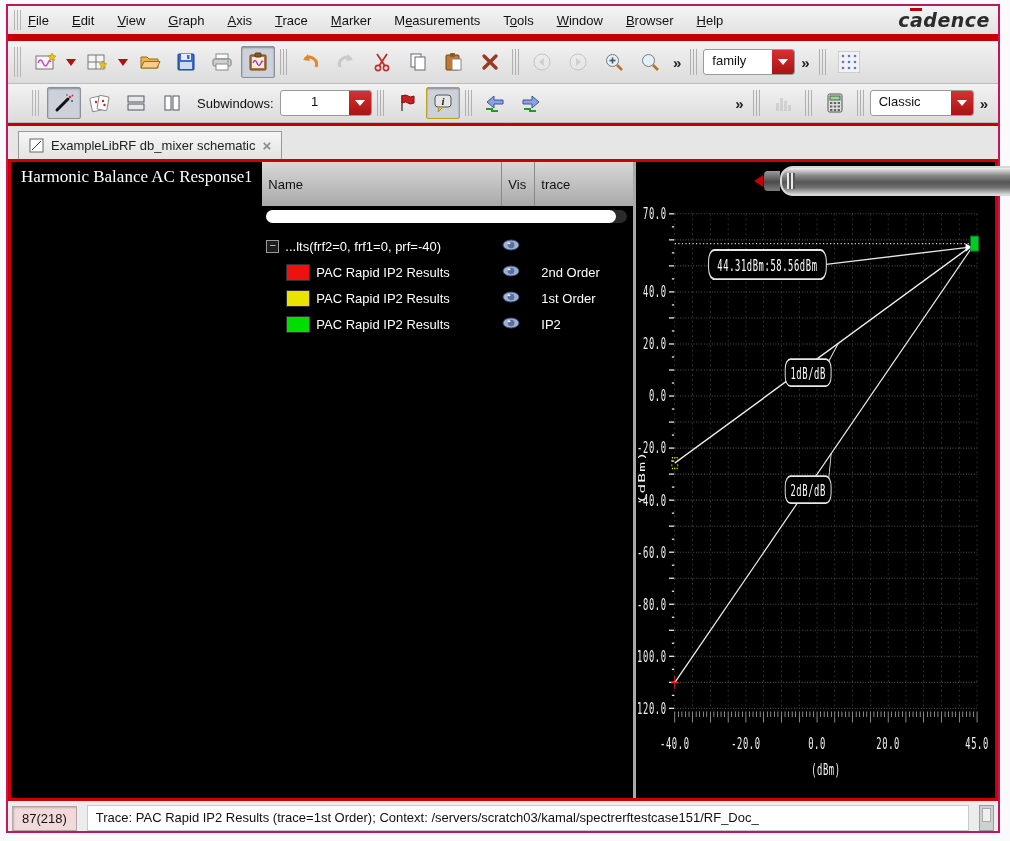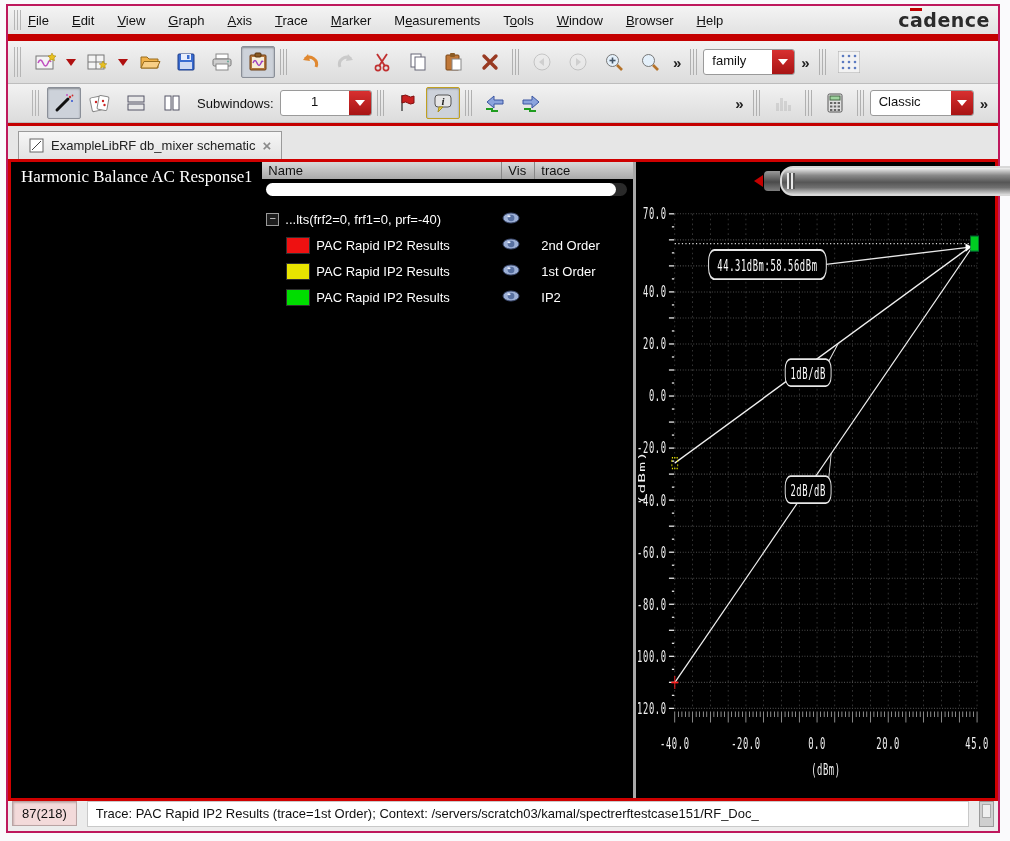--- a/index.html
+++ b/index.html
@@ -11,21 +11,21 @@
   
   .menubar{height:28px;background:linear-gradient(#f4f4f4,#e2e2e2);
        display:flex;align-items:center;padding:0 8px 0 6px;flex:0 0 auto;}
   .grip{width:7px;height:70%;margin-right:6px;
        background:repeating-linear-gradient(90deg,#b5b5b5 0 1px,transparent 1px 3px);}
   .menu-items{display:flex;align-items:center;gap:21px;font-size:13px;color:#111;}
   .menu-item{cursor:default;padding:2px 1px;}
   .menu-item .ul{text-decoration:underline;}
   .spacer{flex:1;}
   .logo{font-family:"DejaVu Sans", sans-serif;font-weight:bold;font-size:19px;
-       letter-spacing:.5px;color:#2b2b2b;}
+       letter-spacing:.5px;color:#2b2b2b;font-style:italic;}
   .logo .logo-a{position:relative;}
   .logo .logo-a::before{content:"";position:absolute;left:0;right:1px;top:-1px;height:3px;background:#c00000;}
   .red-rule{height:7px;background:#c40000;flex:0 0 auto;}
 
   
   .toolbar{display:flex;align-items:center;background:linear-gradient(#f2f2f2,#dcdcdc);
        border-bottom:1px solid #bdbdbd;padding:0 6px;gap:2px;flex:0 0 auto;}
   .tb1{height:42px;}
   .tb2{height:38px;padding-left:24px;}
   .tbtn{width:32px;height:30px;display:flex;align-items:center;justify-content:center;
@@ -59,21 +59,21 @@
   .content{flex:1 1 auto;border:3px solid #cf0000;background:#000;display:flex;
        min-height:0;}
   .gtitle{height:30px;background:#000;color:#fff;display:flex;align-items:center;
        padding:0 10px;font-family:"Liberation Serif", serif;font-size:17px;flex:0 0 auto;}
   .gtitle .gnum{margin-left:auto;font-size:16px;}
   .main-row{flex:1 1 auto;display:flex;min-height:0;}
 
   
   .tree-panel{width:371px;flex:0 0 auto;background:#000;display:flex;flex-direction:column;
        border-right:3px solid #a8a8a8;min-height:0;}
-  .tree-head{height:17px;display:grid;grid-template-columns:240px 33px 1fr;
+  .tree-head{height:44px;display:grid;grid-template-columns:240px 33px 1fr;
        background:linear-gradient(#d8d8d8,#a9a9a9);color:#111;font-size:13px;align-items:center;flex:0 0 auto;}
   .tree-head .hc{padding-left:6px;border-right:1px solid #888;height:100%;display:flex;align-items:center;}
   .tree-head .hc:last-child{border-right:none;}
   .tree-hscroll{height:13px;margin:4px 6px 2px 4px;background:#2a2a2a;border-radius:7px;flex:0 0 auto;}
   .tree-hscroll .thumb{height:100%;width:97%;background:#fff;border-radius:7px;}
   .tree-rows{flex:1 1 auto;color:#fff;font-size:13px;padding-top:8px;}
   .tree-row{display:grid;grid-template-columns:240px 33px 1fr;align-items:center;height:26px;}
   .tr-name{display:flex;align-items:center;gap:6px;padding-left:4px;white-space:nowrap;overflow:hidden;}
   .tr-child .tr-name{padding-left:24px;}
   .expander{width:11px;height:11px;border:1px solid #9a9a9a;background:#1d1d1d;color:#ddd;
@@ -102,21 +102,21 @@
 
   
   .ax-text{font-family:"DejaVu Sans Mono", monospace;font-size:15px;fill:#f2f2f2;letter-spacing:1px;}
   .lab-text{font-family:"DejaVu Sans Mono", monospace;font-size:15px;fill:#ffffff;letter-spacing:1px;}
 
   
   .statusbar{height:22px;background:linear-gradient(#f3f3f3,#d9d9d9);border-top:1px solid #9a9a9a;
        display:flex;align-items:center;font-size:13px;color:#222;padding:0 8px;flex:0 0 auto;}
   .statusbar .sm{position:absolute;left:50%;}
   .statusbar .sr{margin-left:auto;}
-  .messagebar{height:30px;background:#ececec;display:flex;align-items:flex-start;gap:10px;
+  .messagebar{height:30px;background:#ececec;display:flex;align-items:flex-end;gap:10px;
        padding:0 4px;font-size:13px;color:#111;flex:0 0 auto;}
   .coords{background:#f3dada;border:1px solid #b9a3a3;box-shadow:inset 1px 1px 2px rgba(0,0,0,.2);
        padding:4px 9px;flex:0 0 auto;}
   .msg-text{flex:1 1 auto;background:#fff;border:1px solid #c9c9c9;height:24px;line-height:24px;
        padding:0 8px;white-space:nowrap;overflow:hidden;}
   .msg-scroll{width:13px;height:24px;background:#cfcfcf;border:1px solid #9a9a9a;flex:0 0 auto;}
   .msg-scroll .mthumb{margin:2px 2px;height:12px;background:#efefef;border:1px solid #aaa;}
 </style>
 </head>
 <body>

